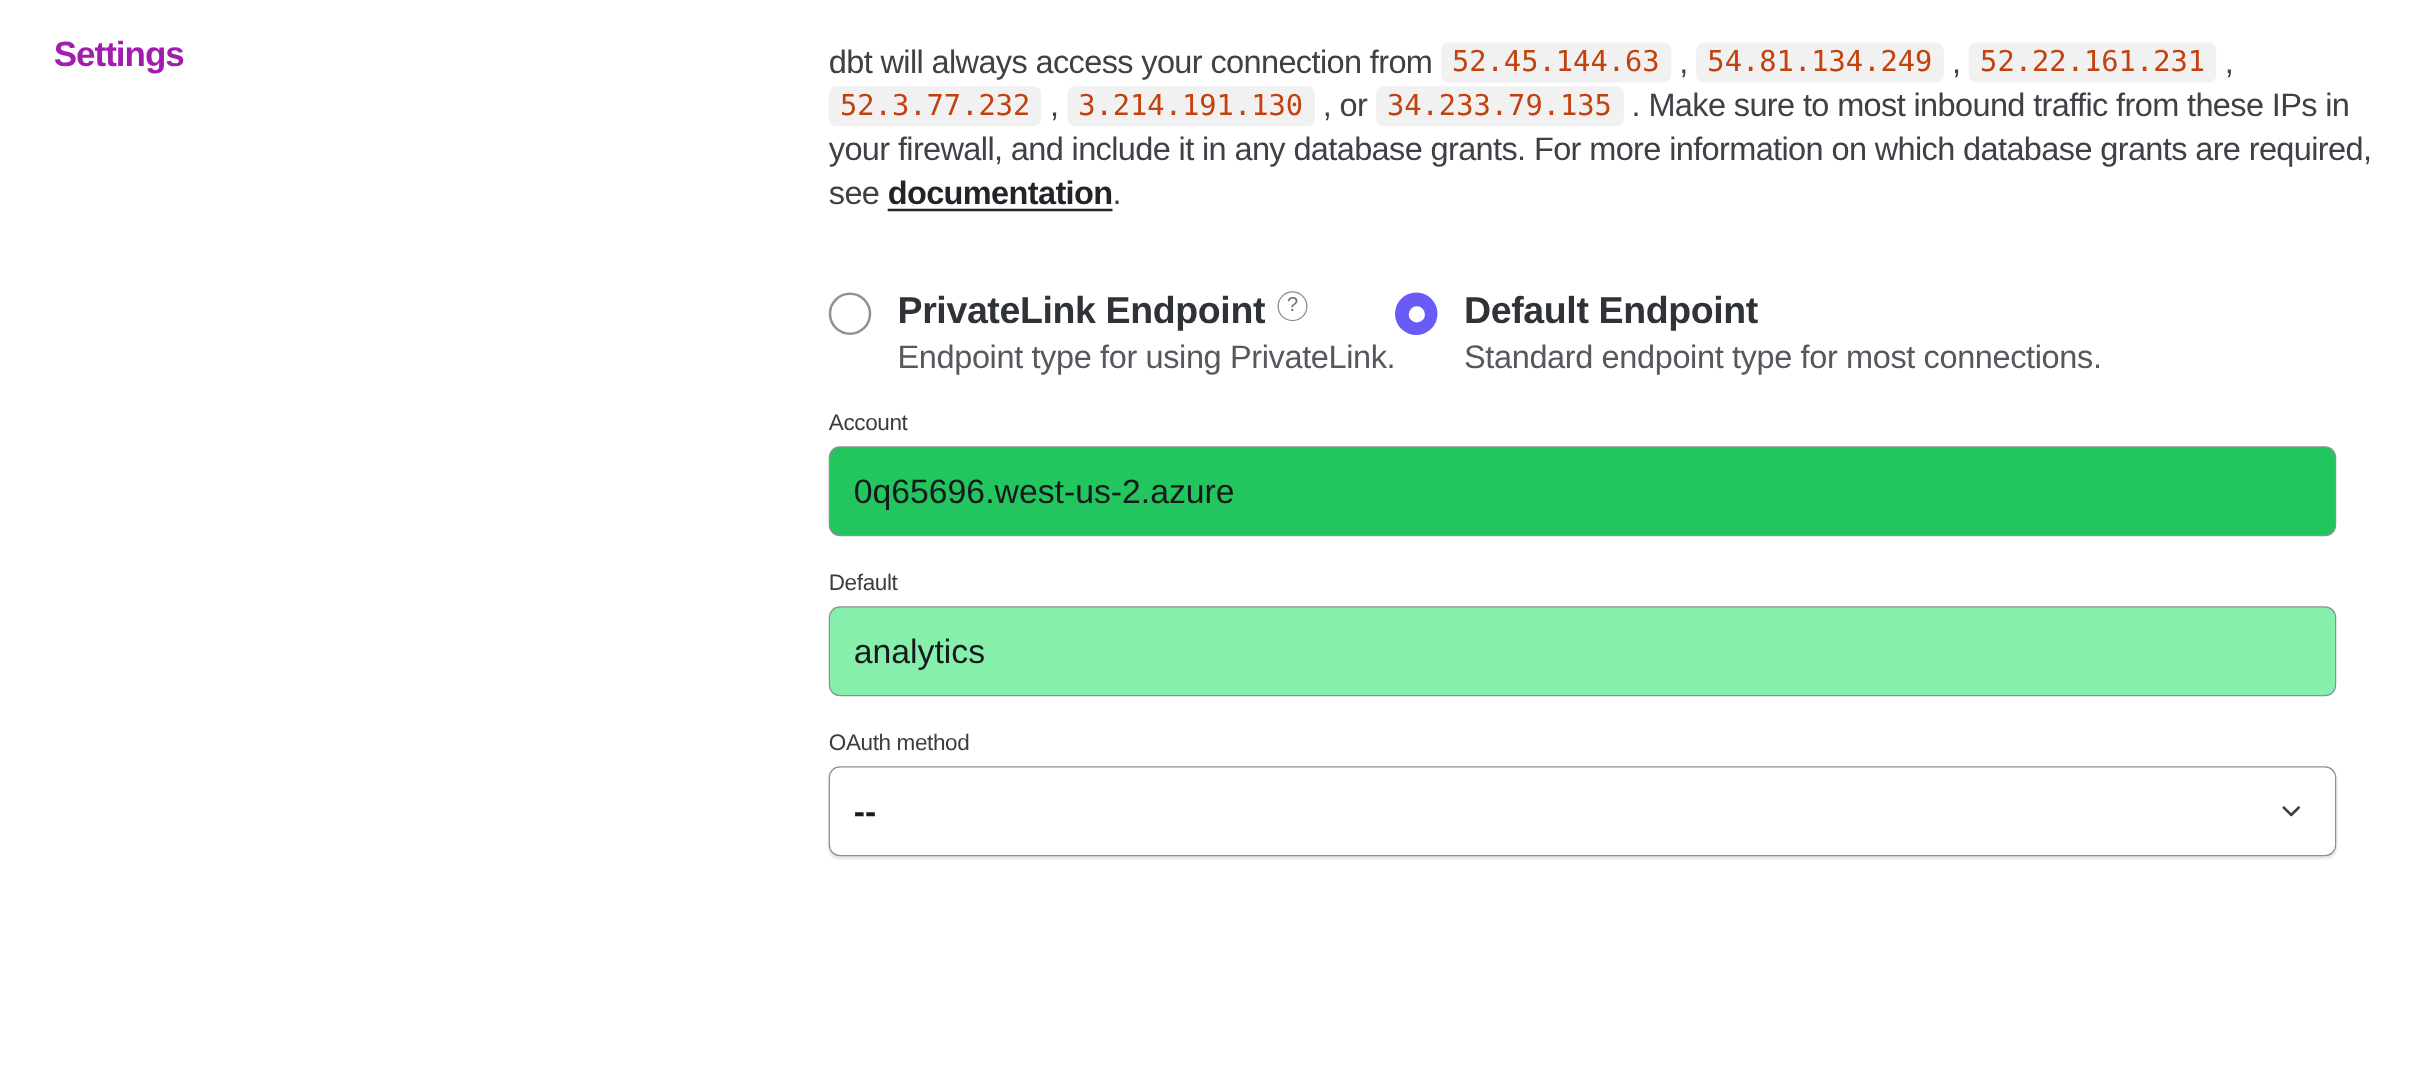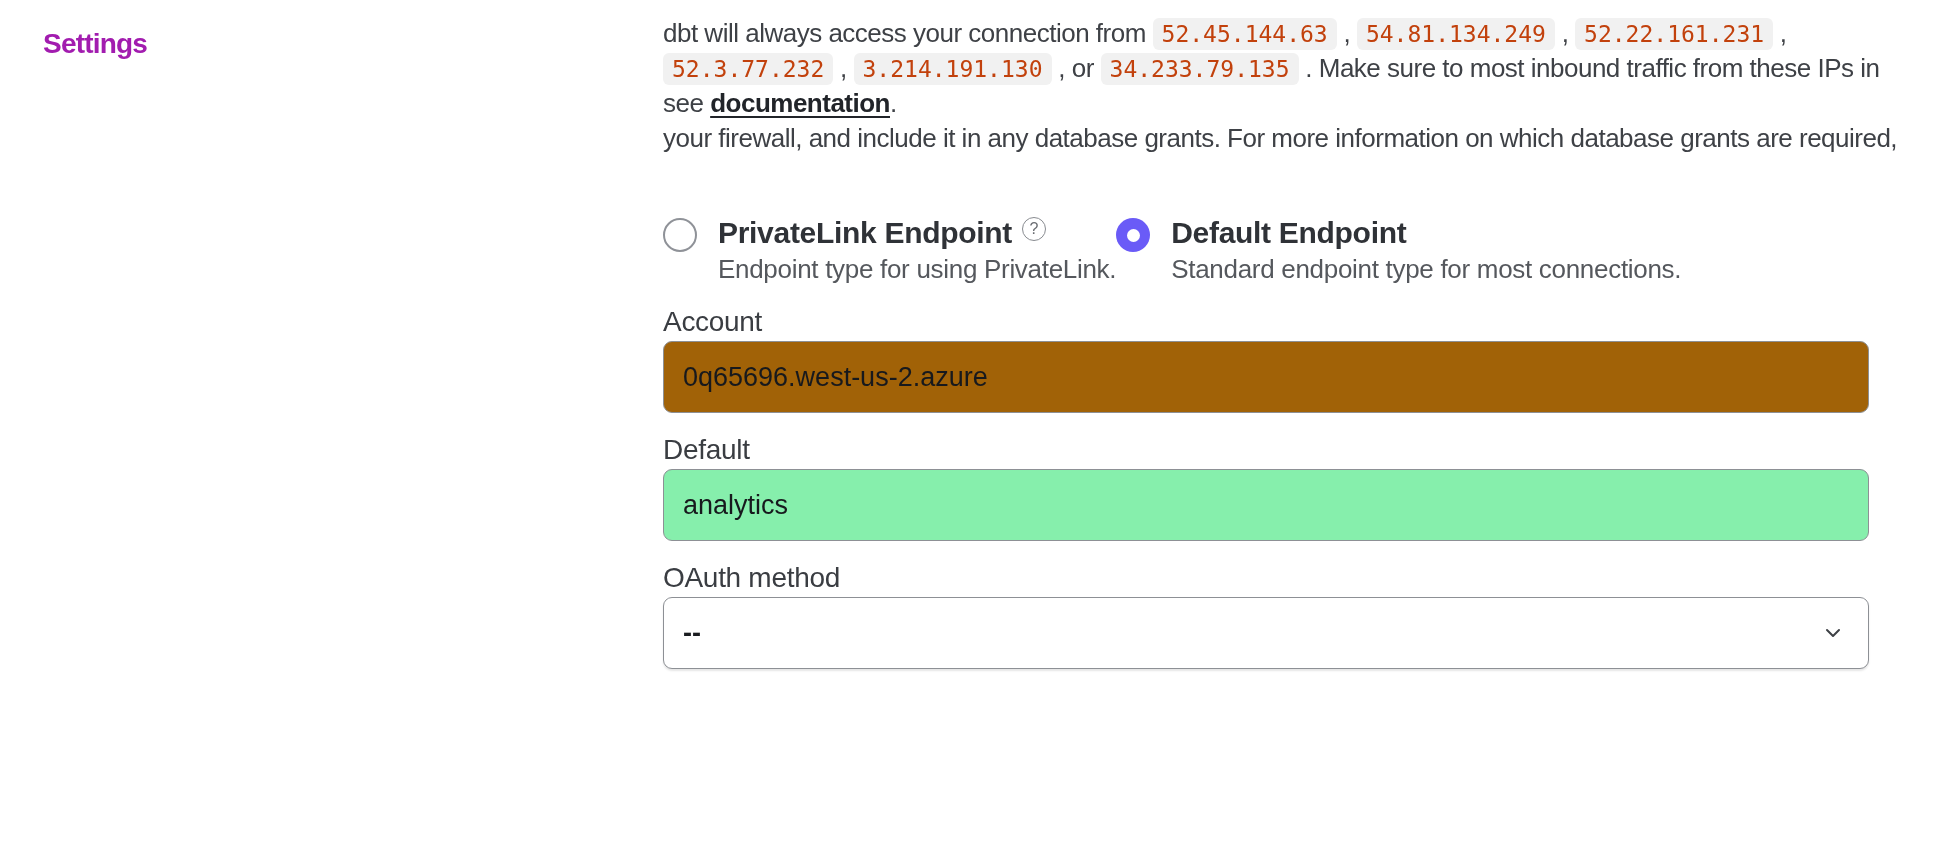--- a/index.html
+++ b/index.html
@@ -9,21 +9,21 @@
     font-family:"Liberation Sans", sans-serif; color:#1b1d22;
     -webkit-font-smoothing:antialiased;
   }
   .page-title {
     position:absolute; left:43px; top:28px;
     font-size:28px; font-weight:bold; letter-spacing:-0.8px; color:#a21caf;
   }
   .content { position:absolute; left:663px; top:0; width:1240px; }
 
   
-  .notice { padding-top:16px; font-size:26px; line-height:35px;
+  .notice { padding-top:32px; font-size:26px; line-height:35px;
     color:#3e4146; letter-spacing:-0.5px; }
   .notice .line { white-space:nowrap; height:35px; display:flex; align-items:center; }
   .seg-text { white-space:pre; }
   .seg-code {
     font-family:"DejaVu Sans Mono", monospace; font-size:23px; letter-spacing:0;
     background:#f1f1f1; color:#c2410c; padding:3px 9px; border-radius:6px;
     display:inline-block; line-height:26px;
   }
   .seg-link { color:#212429; font-weight:bold; text-decoration:underline;
     text-underline-offset:4px; cursor:pointer; }
@@ -48,26 +48,26 @@
   .help-icon {
     display:inline-flex; width:24px; height:24px; border:1.5px solid #888b90;
     border-radius:50%; align-items:center; justify-content:center;
     font-size:16px; font-weight:normal; letter-spacing:0; color:#6a6d72;
     margin-left:10px; transform:translateY(-4px); cursor:pointer;
   }
 
   
   .fields { margin-top:22px; width:1206px; }
   .field { margin-bottom:22px; }
-  .field-label { font-size:28px; line-height:30px; color:#3a3d42; font-weight:500;
+  .field-label { font-size:18px; line-height:30px; color:#3a3d42; font-weight:500;
     letter-spacing:-0.3px; margin-bottom:4px; }
   .text-input {
     width:100%; height:72px; border:1.5px solid #8d9095; border-radius:9px;
     font-family:"Liberation Sans", sans-serif; font-size:27px; color:#17191d;
-    padding:0 19px; background:#a16207; outline:none; display:block;
+    padding:0 19px; background:#22c55e; outline:none; display:block;
   }
   .text-input.autofilled { background:#86efac; }
   .select-box {
     position:relative; width:100%; height:72px; border:1.5px solid #8d9095;
     border-radius:9px; background:#fff; box-shadow:0 2px 2px rgba(0,0,0,0.10);
     display:flex; align-items:center; padding:0 19px;
     font-size:27px; font-weight:bold; color:#1a1c20; cursor:pointer;
   }
   .select-chevron { position:absolute; right:24px; top:50%; transform:translateY(-50%);
     width:22px; height:22px; display:flex; }
@@ -91,26 +91,26 @@
       </div>
     <div class="line">
         <span class="seg-code">52.3.77.232</span>
         <span class="seg-text"> , </span>
         <span class="seg-code">3.214.191.130</span>
         <span class="seg-text"> , or </span>
         <span class="seg-code">34.233.79.135</span>
         <span class="seg-text"> . Make sure to most inbound traffic from these IPs in</span>
       </div>
     <div class="line">
+        <span class="seg-text">your firewall, and include it in any database grants. For more information on which database grants are required,</span>
+      </div>
+    <div class="line">
         <span class="seg-text">see </span>
         <a class="seg-link">documentation</a>
         <span class="seg-text">.</span>
-      </div>
-    <div class="line">
-        <span class="seg-text">your firewall, and include it in any database grants. For more information on which database grants are required,</span>
       </div>
   </div>
 
   <div class="radio-row">
 
     <div class="radio-option">
       <span class="radio-circle"></span>
       <span class="radio-texts">
         <span class="radio-label">
           <span>PrivateLink Endpoint</span>

